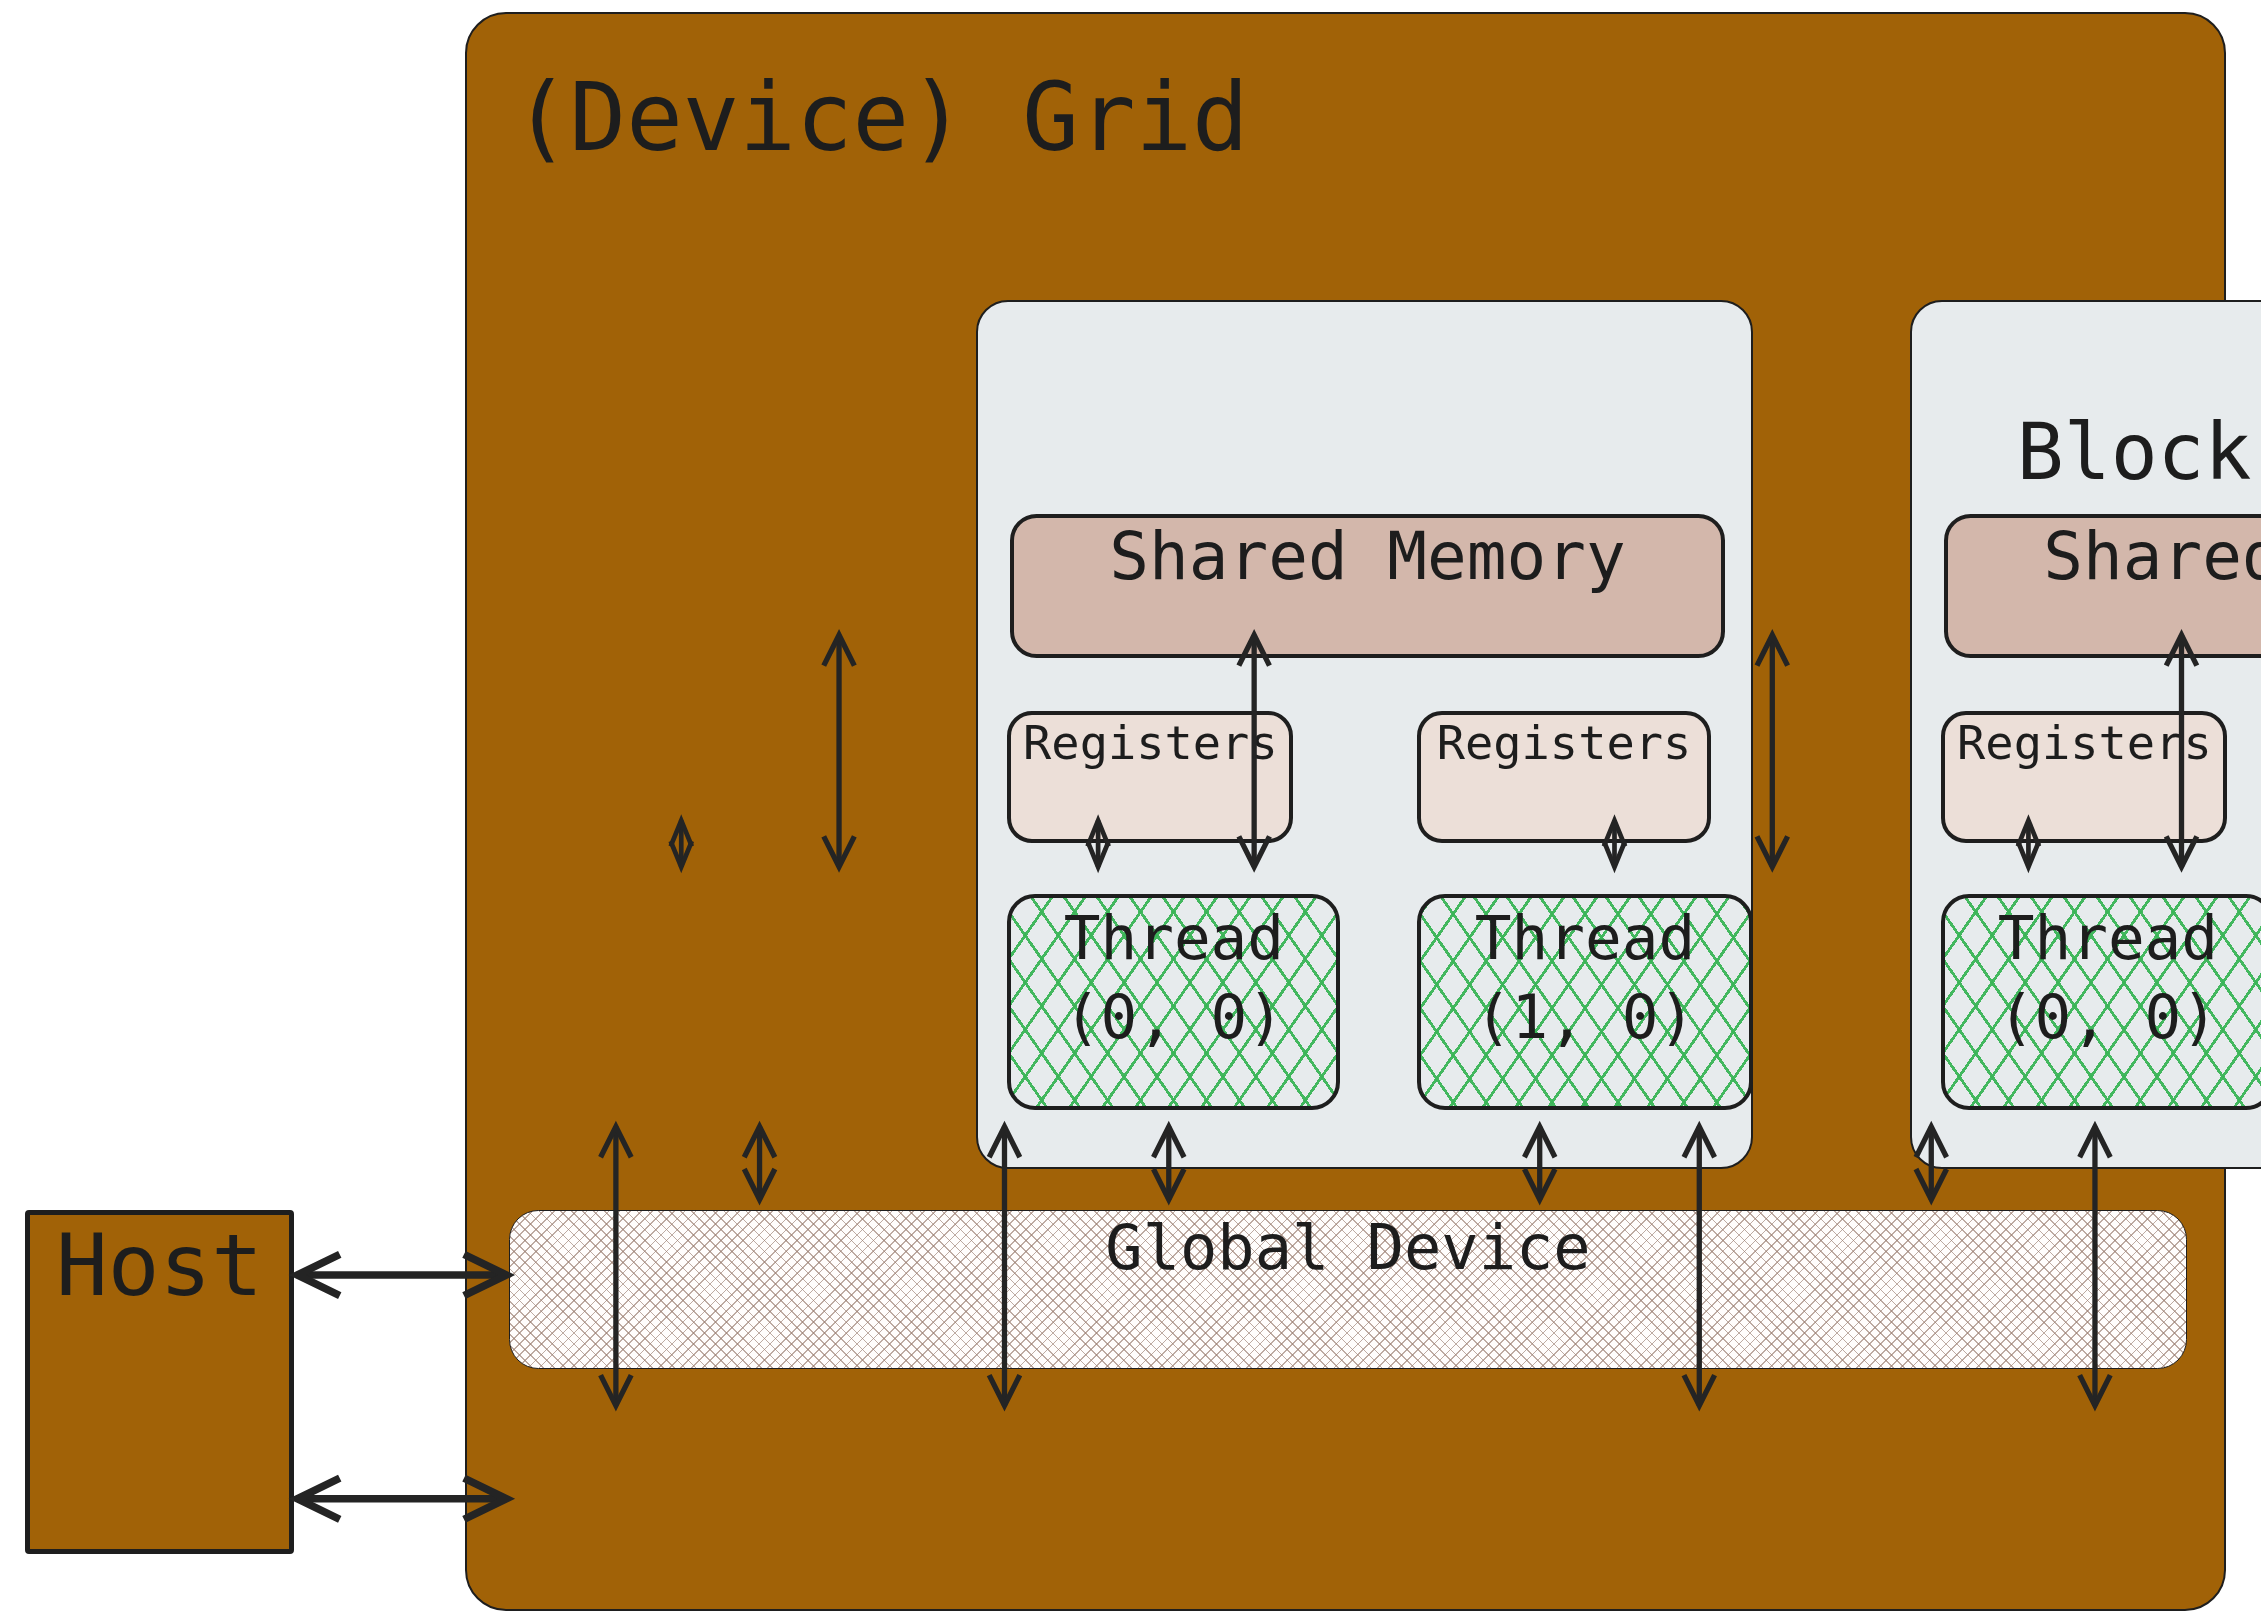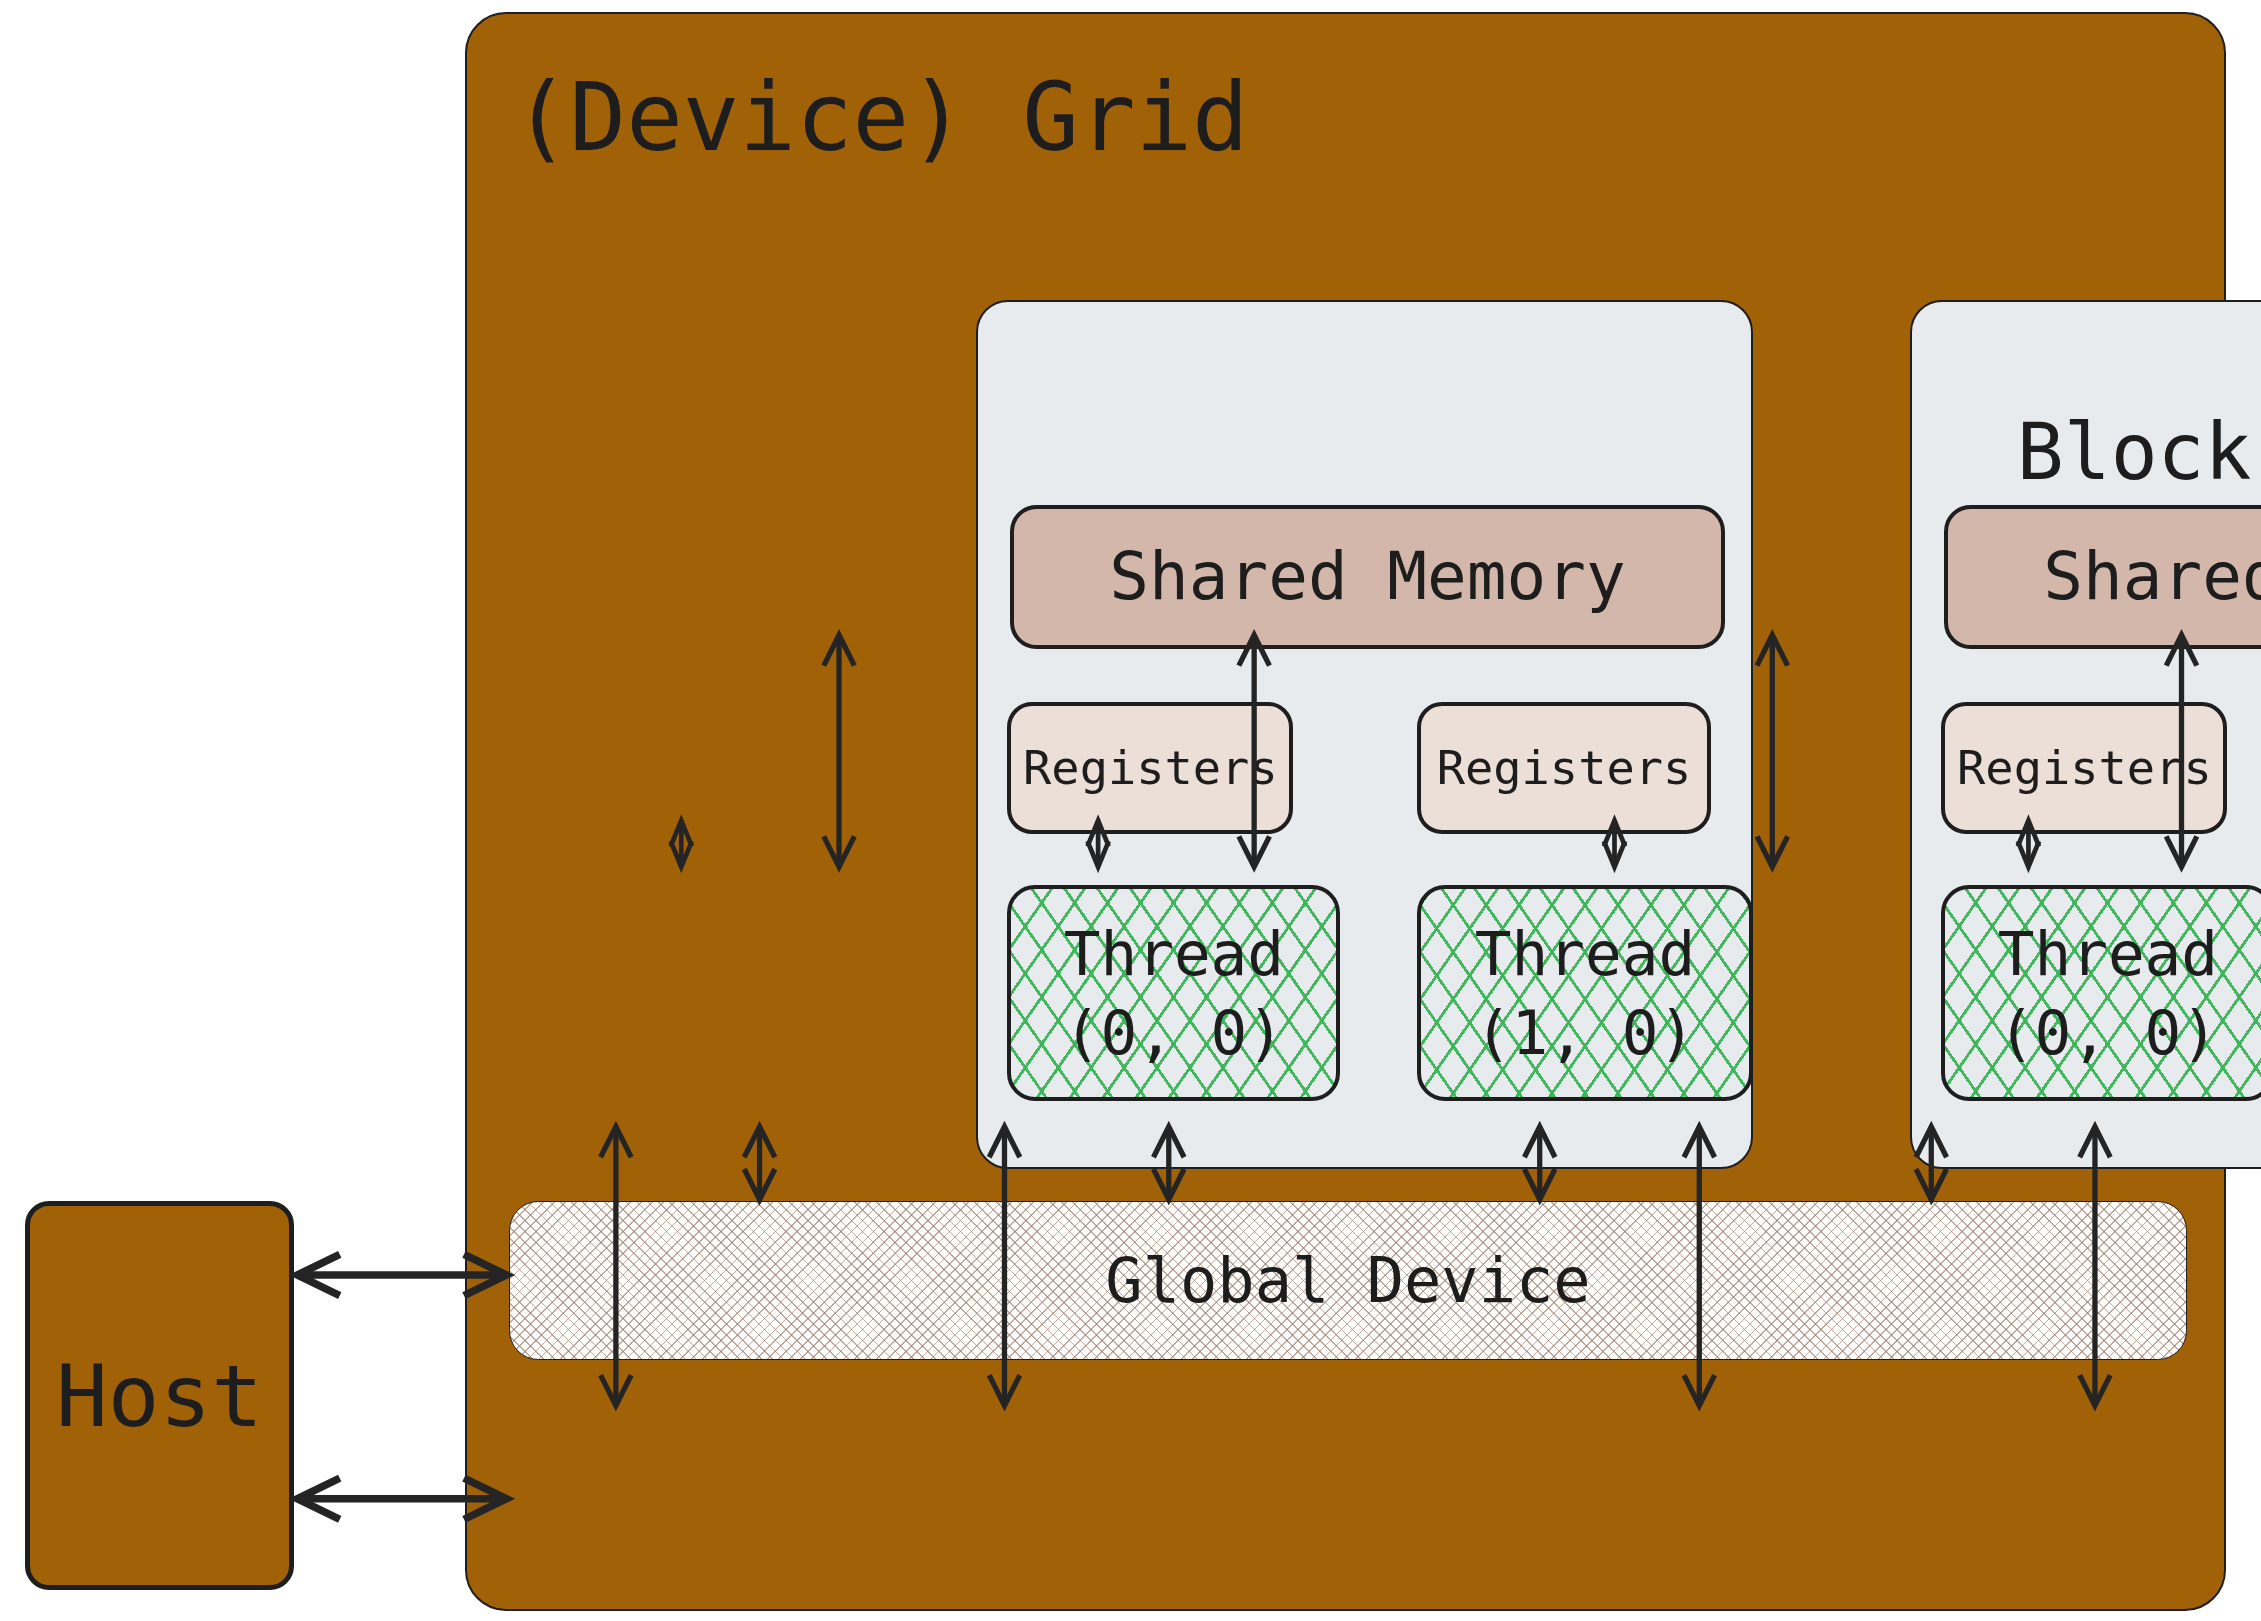--- a/index.html
+++ b/index.html
@@ -1,21 +1,21 @@
 <!DOCTYPE html>
 <html style="font-size:9.4px"><head>
 <meta charset="utf-8">
 <style>
   html,body{margin:0;padding:0;background:#ffffff;}
   .canvas{
     position:relative;width:2261px;height:1622px;background:#ffffff;overflow:hidden;
     font-family:"DejaVu Sans Mono", monospace;color:#1d1d1d;
   }
   .box{position:absolute;box-sizing:border-box;border:2.4px solid #1e1e1e;background:#a16207;}
-  .center{display:flex;align-items:center;justify-content:center;text-align:center;}
+  .center{display:flex;justify-content:center;text-align:center;margin-top:9px;}
 
   
   .grid{left:465px;top:11.8px;width:1761px;height:1599px;border-radius:41px;border-width:2.4px;}
   .grid-title{position:absolute;left:46px;top:52px;font-size:94px;line-height:1.1;white-space:nowrap;}
 
   
   .block{top:286px;width:777px;height:869px;border-radius:32px;border-width:2.9px;background:#e7ebed;}
   .block.b0{left:509px;}
   .block.b1{left:1443px;}
   .block-label{position:absolute;left:0;top:106px;width:100%;font-size:78px;line-height:1.15;text-align:center;white-space:nowrap;}
@@ -39,21 +39,21 @@
     background-color:#fffdfc;
     background-image:
       repeating-linear-gradient(45deg,  rgba(155,127,114,.65) 0 1.2px, transparent 1.2px 7.7px),
       repeating-linear-gradient(135deg, rgba(155,127,114,.65) 0 1.2px, transparent 1.2px 7.7px);}
   .constant{left:509px;top:1407px;width:1678px;height:159px;border-radius:29.4px;border-width:1.8px;font-size:62px;
     background-color:#fffdfc;
     background-image:
       repeating-linear-gradient(135deg, rgba(155,127,114,.7) 0 1.2px, transparent 1.2px 8.8px);}
 
   
-  .host{left:25px;top:1201px;width:269px;height:389px;border-radius:24px;border-width:5.9px;font-size:86px;}
+  .host{left:25px;top:1201px;width:269px;height:344px;border-radius:4px;border-width:5.9px;font-size:86px;}
 
   
   .connectors{position:absolute;left:0;top:0;width:2261px;height:1622px;pointer-events:none;}
 </style>
 </head>
 <body>
 
 <div class="canvas">
 
   <div class="box host center">

